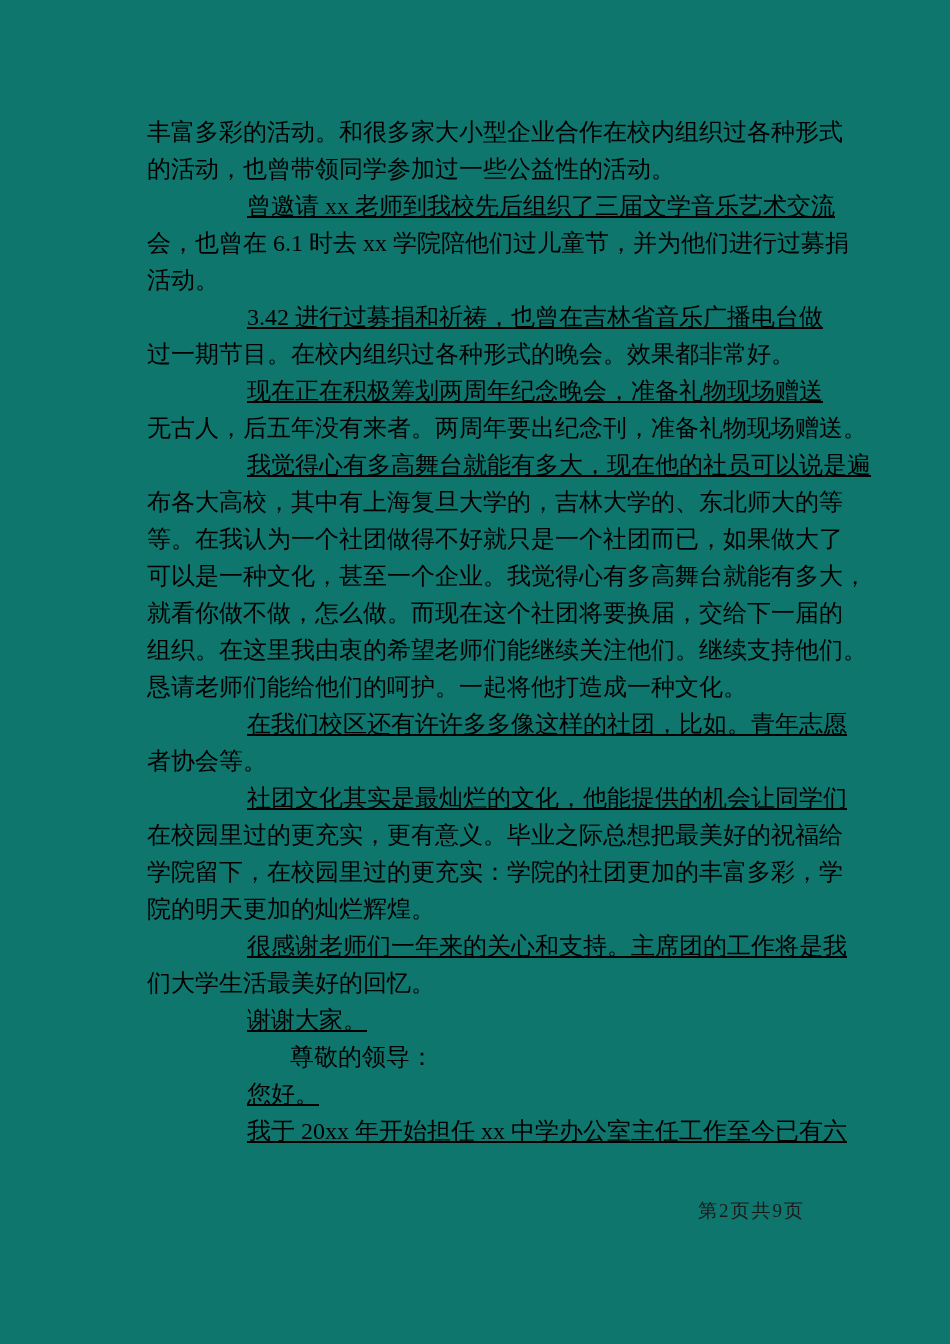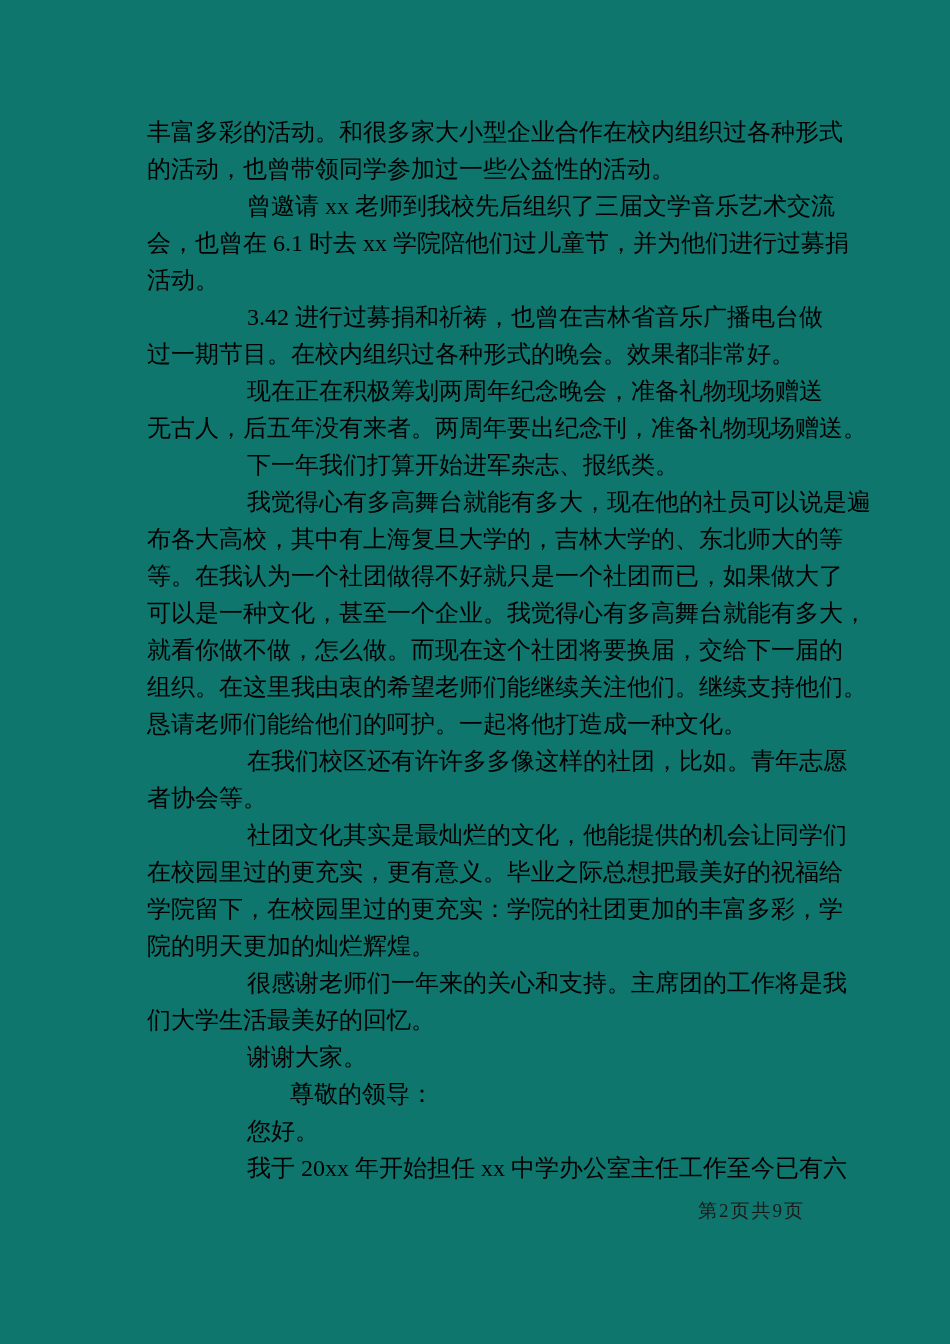--- a/index.html
+++ b/index.html
@@ -23,21 +23,21 @@
     width: 760px;
   }
   .line {
     font-size: 24px;
     line-height: 37px;
     height: 37px;
     white-space: nowrap;
     letter-spacing: 0px;
   }
   .line.none  { padding-left: 0; }
-  .line.para  { padding-left: 100px; }
+  .line.para  { padding-left: 100px; text-decoration: underline; }
   .line.para2 { padding-left: 143px; }
   .page-footer {
     position: absolute;
     top: 1200px;
     right: 145px;
     font-size: 19px;
     line-height: 22px;
     letter-spacing: 2px;
     color: #1a1a1a;
     white-space: nowrap;
@@ -51,21 +51,20 @@
 
   <div class="line none">丰富多彩的活动。和很多家大小型企业合作在校内组织过各种形式</div>
       <div class="line none">的活动，也曾带领同学参加过一些公益性的活动。</div>
       <div class="line para">曾邀请 xx 老师到我校先后组织了三届文学音乐艺术交流</div>
       <div class="line none">会，也曾在 6.1 时去 xx 学院陪他们过儿童节，并为他们进行过募捐</div>
       <div class="line none">活动。</div>
       <div class="line para">3.42 进行过募捐和祈祷，也曾在吉林省音乐广播电台做</div>
       <div class="line none">过一期节目。在校内组织过各种形式的晚会。效果都非常好。</div>
       <div class="line para">现在正在积极筹划两周年纪念晚会，准备礼物现场赠送</div>
       <div class="line none">无古人，后五年没有来者。两周年要出纪念刊，准备礼物现场赠送。</div>
-      <div class="line para">下一年我们打算开始进军杂志、报纸类。</div>
       <div class="line para">我觉得心有多高舞台就能有多大，现在他的社员可以说是遍</div>
       <div class="line none">布各大高校，其中有上海复旦大学的，吉林大学的、东北师大的等</div>
       <div class="line none">等。在我认为一个社团做得不好就只是一个社团而已，如果做大了</div>
       <div class="line none">可以是一种文化，甚至一个企业。我觉得心有多高舞台就能有多大，</div>
       <div class="line none">就看你做不做，怎么做。而现在这个社团将要换届，交给下一届的</div>
       <div class="line none">组织。在这里我由衷的希望老师们能继续关注他们。继续支持他们。</div>
       <div class="line none">恳请老师们能给他们的呵护。一起将他打造成一种文化。</div>
       <div class="line para">在我们校区还有许许多多像这样的社团，比如。青年志愿</div>
       <div class="line none">者协会等。</div>
       <div class="line para">社团文化其实是最灿烂的文化，他能提供的机会让同学们</div>

